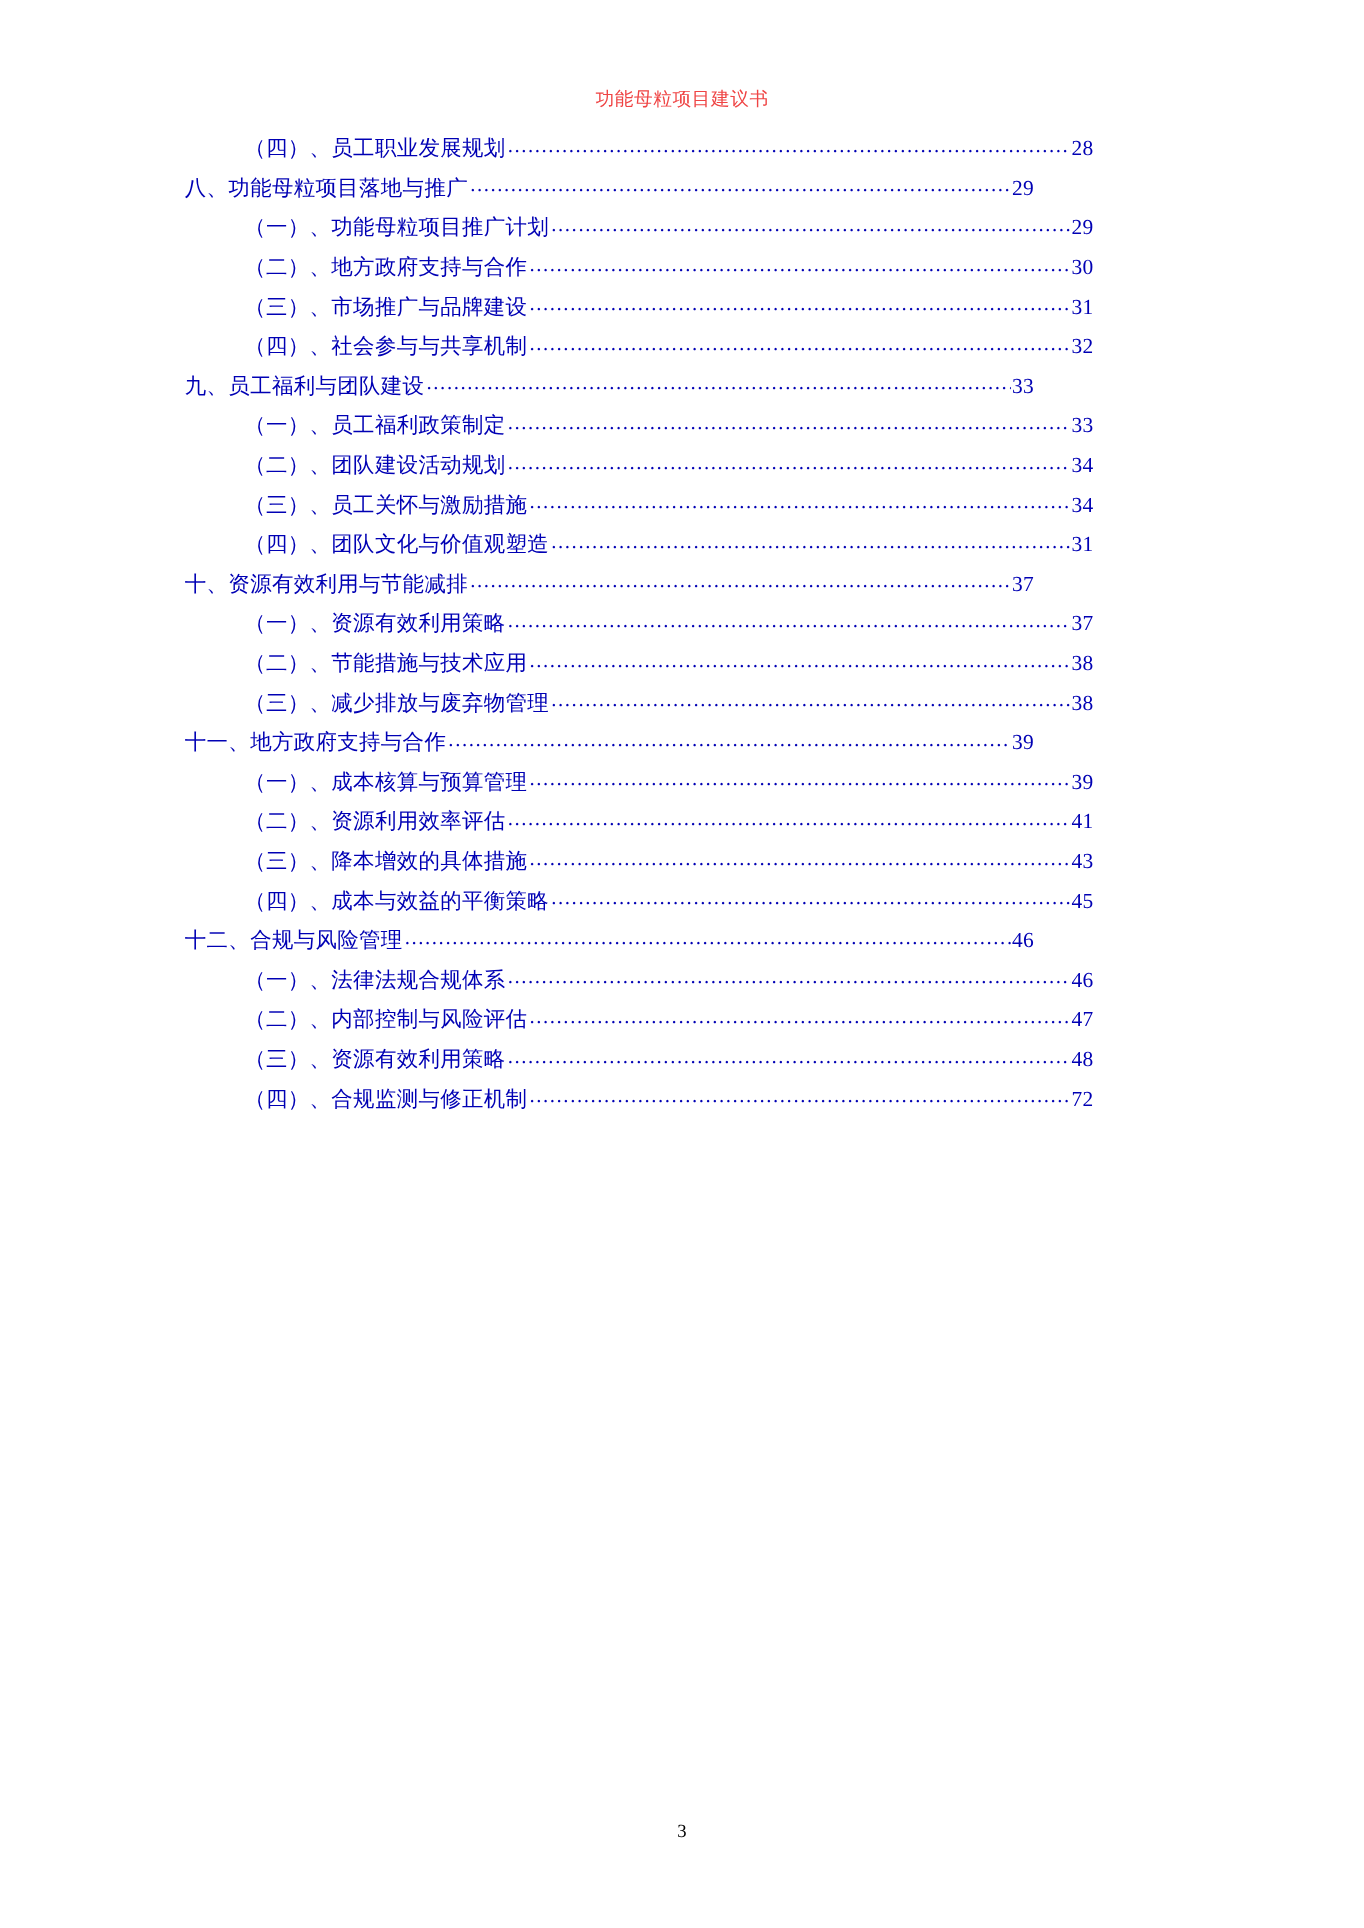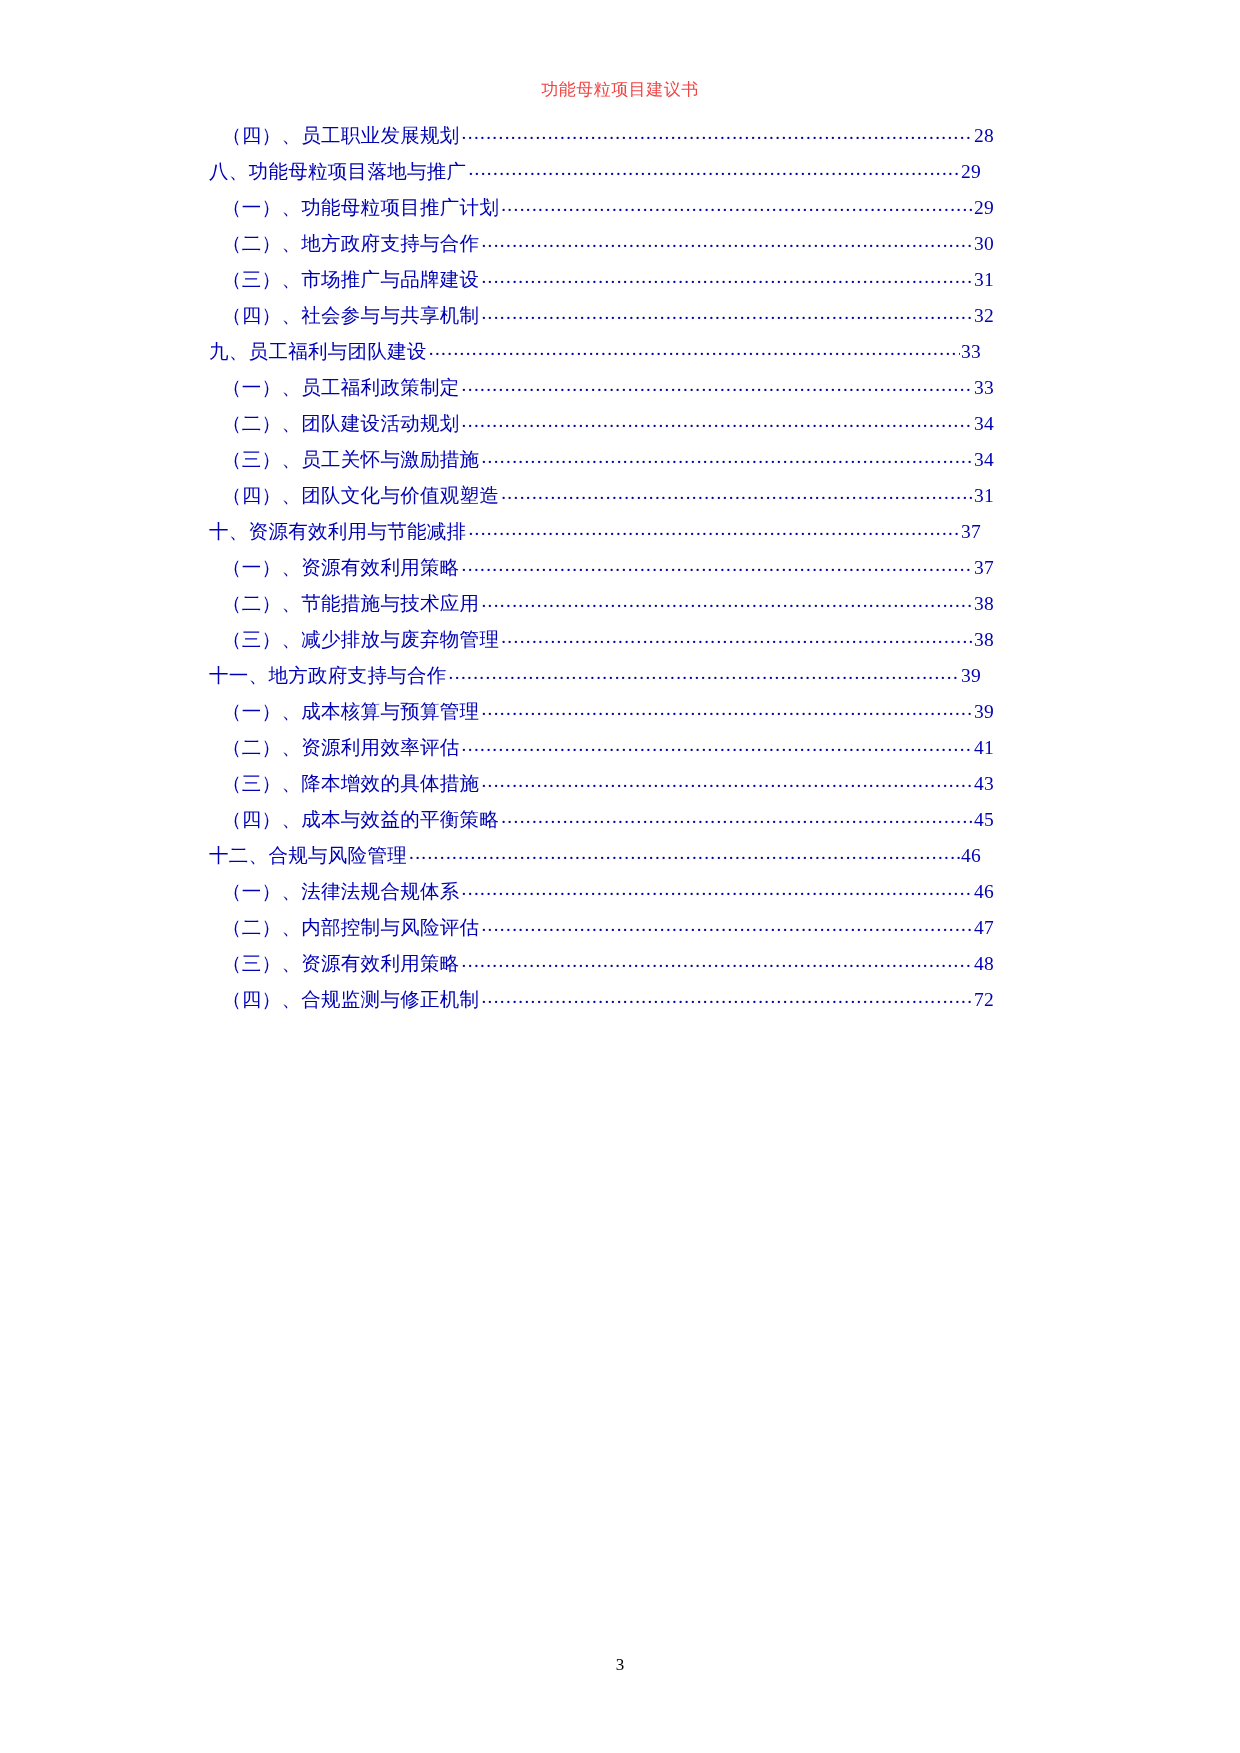--- a/index.html
+++ b/index.html
@@ -57,21 +57,21 @@
     font-size: 19px;
     letter-spacing: 1.4px;
     color: #0000b4;
   }
   .toc-row .page-no {
     flex: 0 0 auto;
     text-align: left;
     min-width: 28px;
     letter-spacing: 0.3px;
   }
-  .lvl1 { padding-left: 0px; margin-left: 41px; }
+  .lvl1 { padding-left: 0px; }
   .lvl2 { padding-left: 54px; }
 
   .footer {
     position: absolute;
     bottom: 78px;
     left: 0;
     width: 100%;
     text-align: center;
     font-size: 17px;
     color: #000000;

